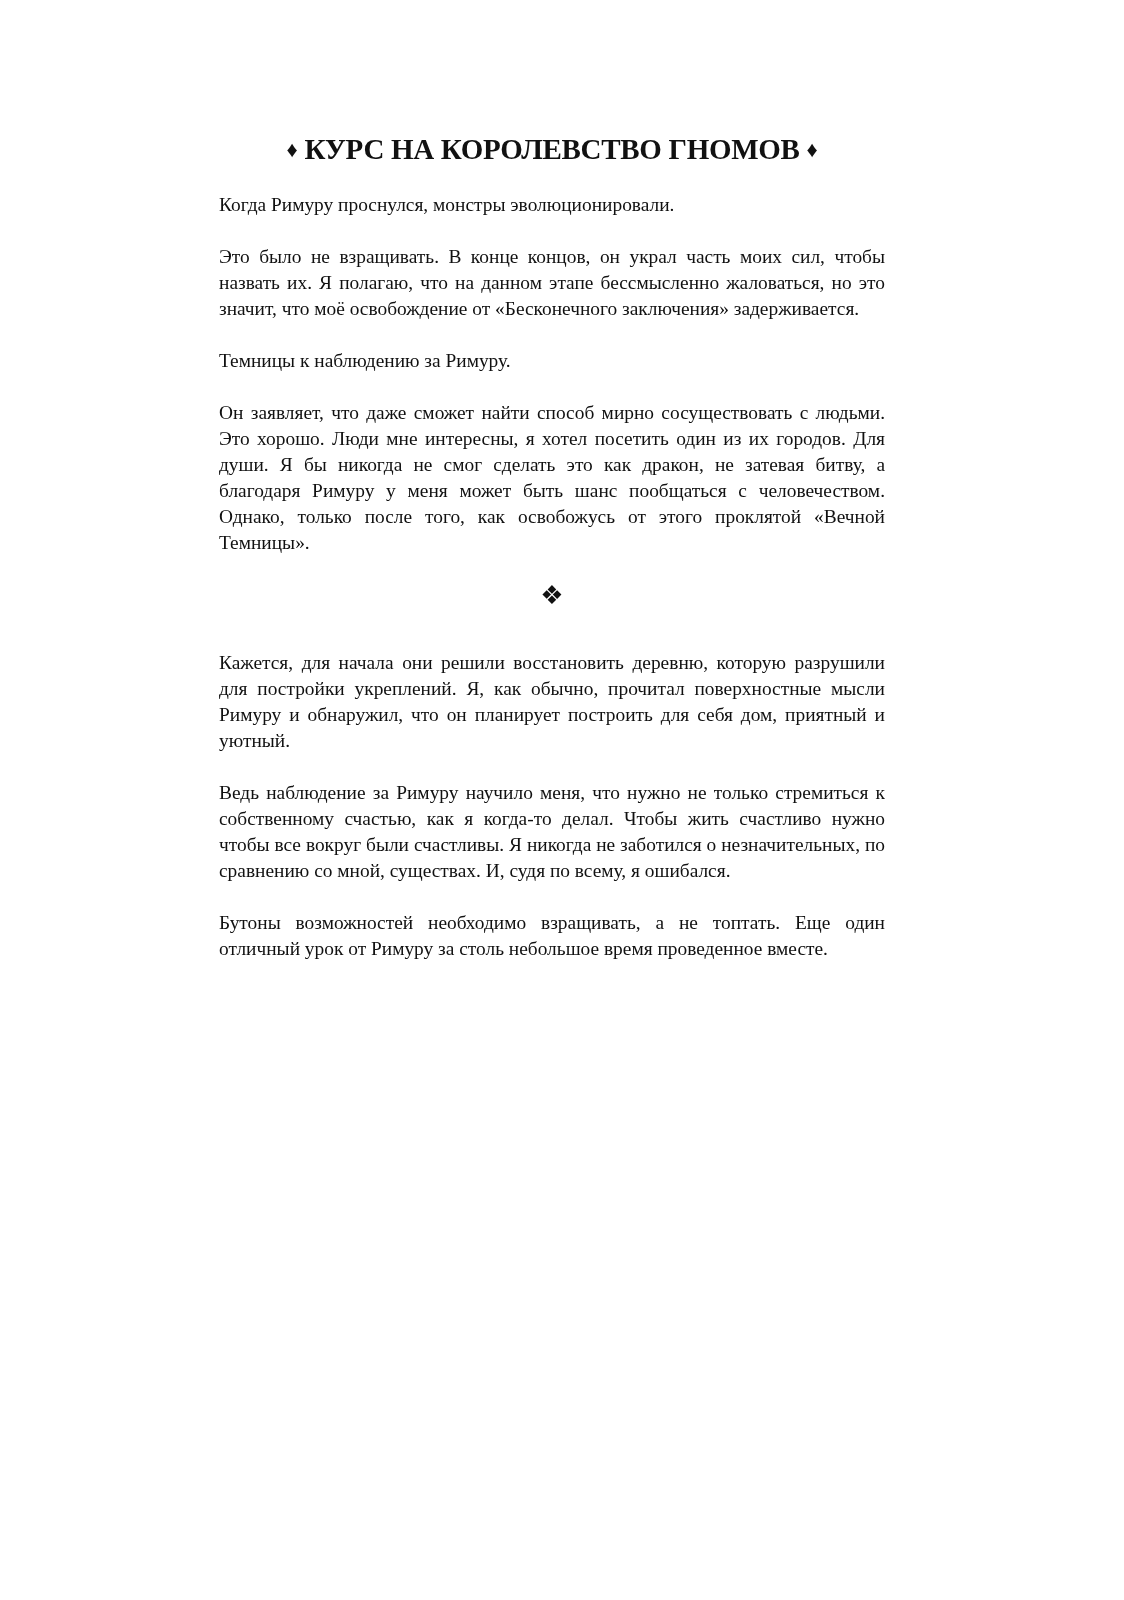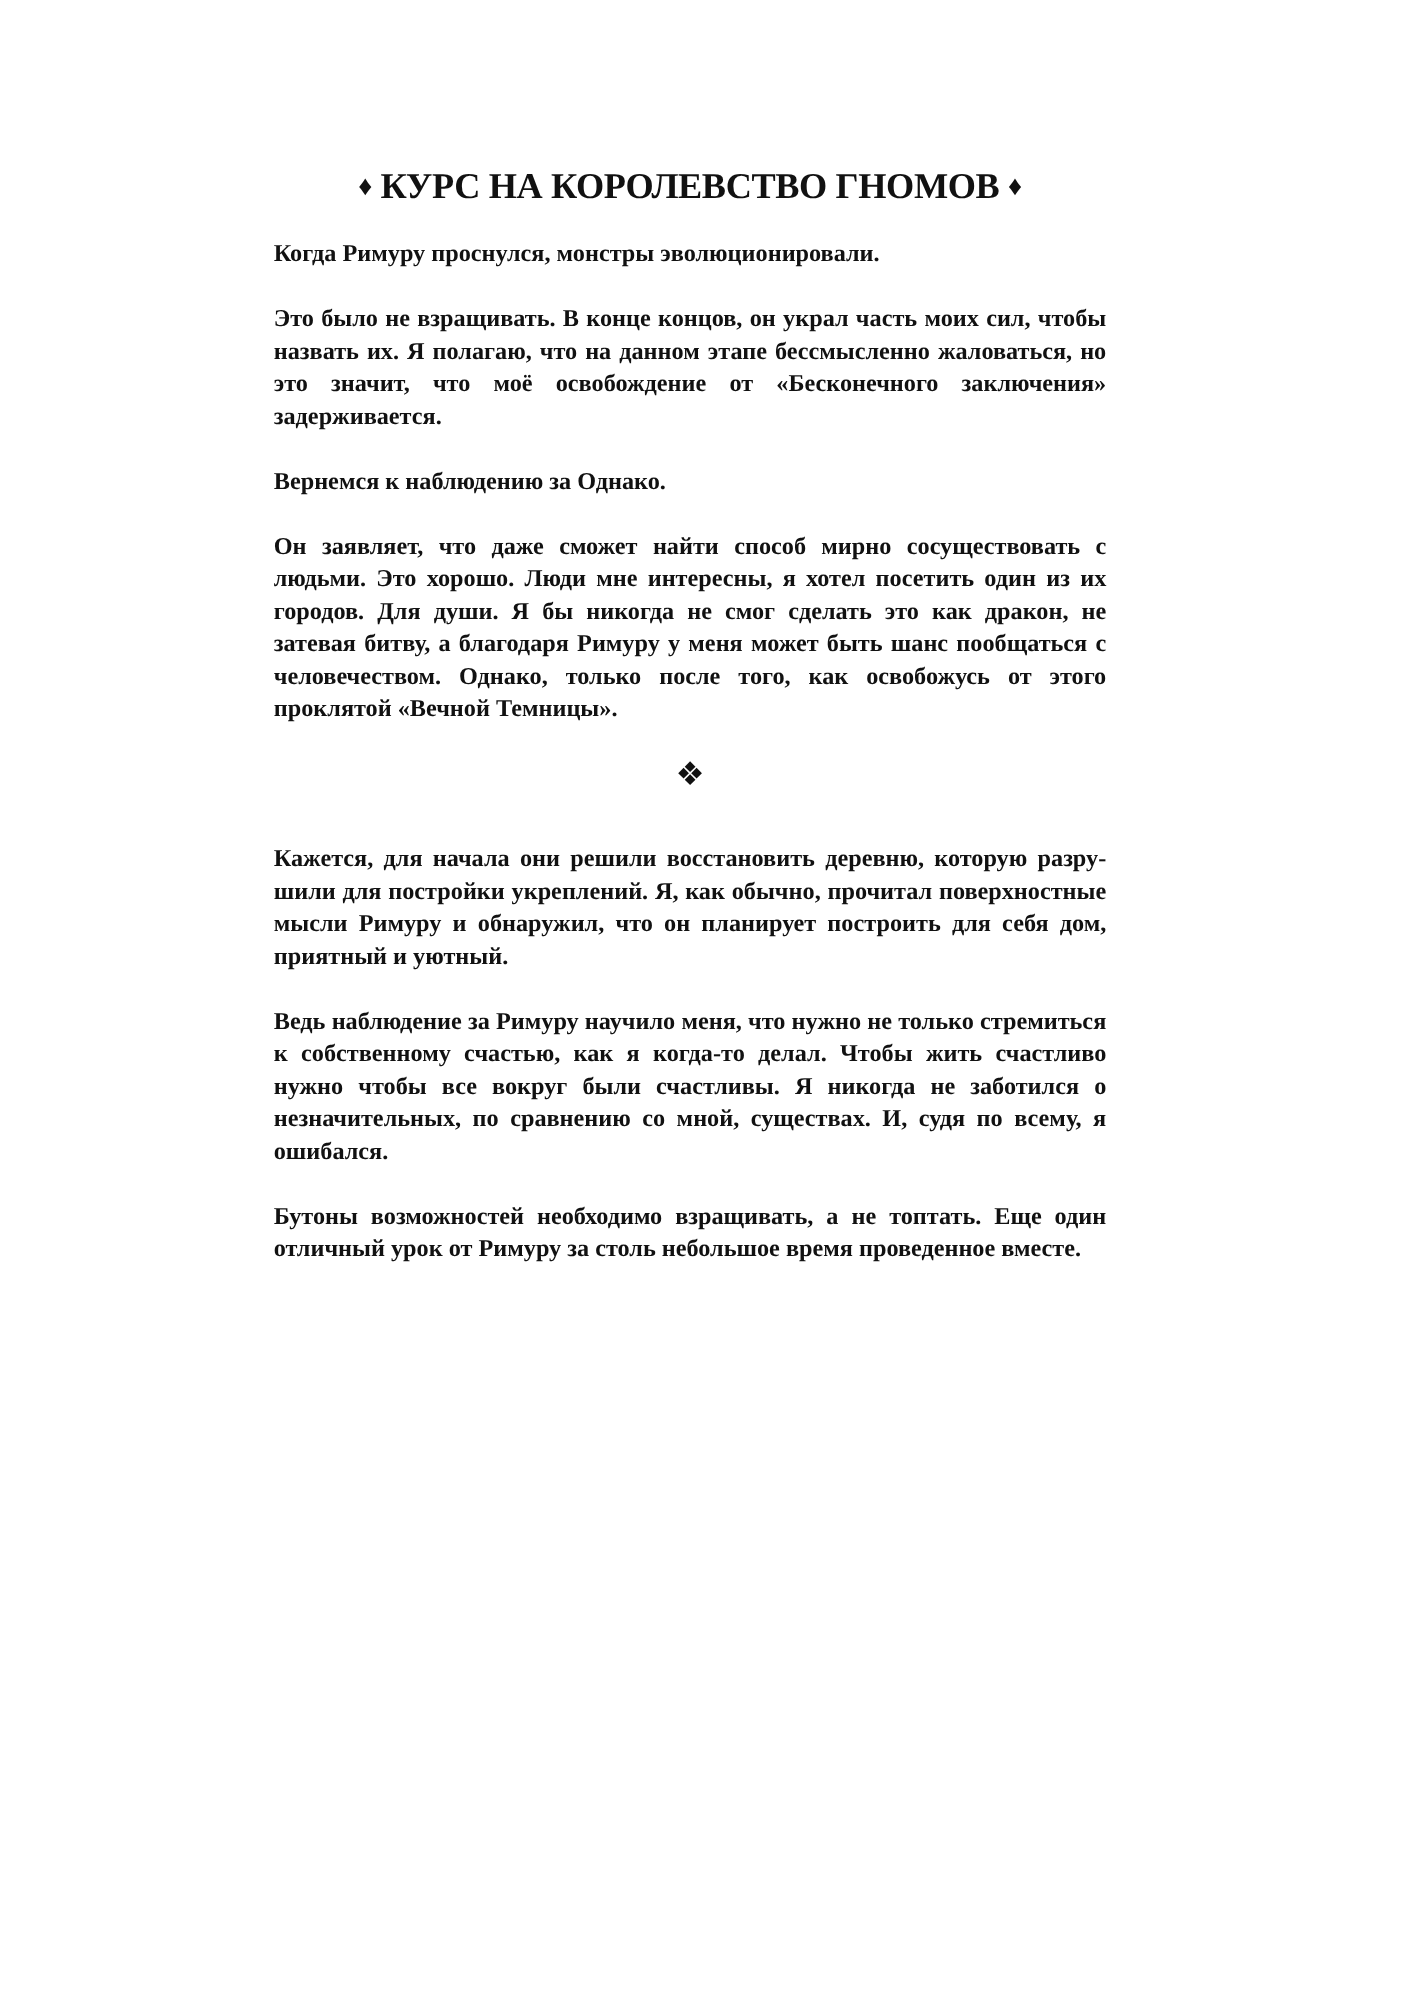--- a/index.html
+++ b/index.html
@@ -30,21 +30,20 @@
       white-space: nowrap;
     }
     .title .diamond {
       font-size: 22px;
       vertical-align: 2px;
     }
     .body-text {
       margin-top: 22px;
       font-size: 19.4px;
       line-height: 26px;
-      font-weight: bold;
     }
     .para {
       margin: 0 0 26px 0;
       text-align: justify;
       hyphens: manual;
     }
     .para em {
       font-style: italic;
     }
     .ornament {
@@ -64,21 +63,21 @@
     <span class="diamond">♦</span>
     <span>КУРС НА КОРОЛЕВСТВО ГНОМОВ</span>
     <span class="diamond">♦</span>
   </h1>
 
   <div class="body-text">
 
     <div>
       <p class="para">Когда Римуру проснулся, монстры эволюционировали.</p>
       <p class="para">Это было не взращивать. В конце концов, он украл часть моих сил, чтобы назвать их. Я полагаю, что на данном этапе бессмысленно жаловаться, но это значит, что моё освобождение от «Бесконечного заключения» задерживается.</p>
-      <p class="para">Вернемся к наблюдению за Однако.</p>
+      <p class="para">Темницы к наблюдению за Римуру.</p>
       <p class="para">Он заявляет, что даже сможет найти способ мирно сосуществовать с людьми. Это хорошо. Люди мне интересны, я хотел посетить один из их городов. Для души. Я бы никогда не смог сделать это как дракон, не затевая битву, а благодаря Римуру у меня может быть шанс пообщаться с человечеством. Однако, только после того, как освобожусь от этого проклятой «Вечной Темницы».</p>
     </div>
 
     <div class="ornament">❖</div>
 
     <div>
       <p class="para">Кажется, для начала они решили восстановить деревню, которую разру­шили для постройки укреплений. Я, как обычно, прочитал поверхност­ные мысли Римуру и обнаружил, что он планирует построить для себя дом, приятный и уютный.</p>
       <p class="para">Ведь наблюдение за Римуру научило меня, что нужно не только стре­миться к собственному счастью, как я когда-то делал. Чтобы жить счаст­ливо нужно чтобы все вокруг были счастливы. Я никогда не заботился о незначительных, по сравнению со мной, существах. И, судя по всему, я ошибался.</p>
       <p class="para">Бутоны возможностей необходимо взращивать, а не топтать. Еще один отличный урок от Римуру за столь небольшое время проведенное вместе.</p>
     </div>

